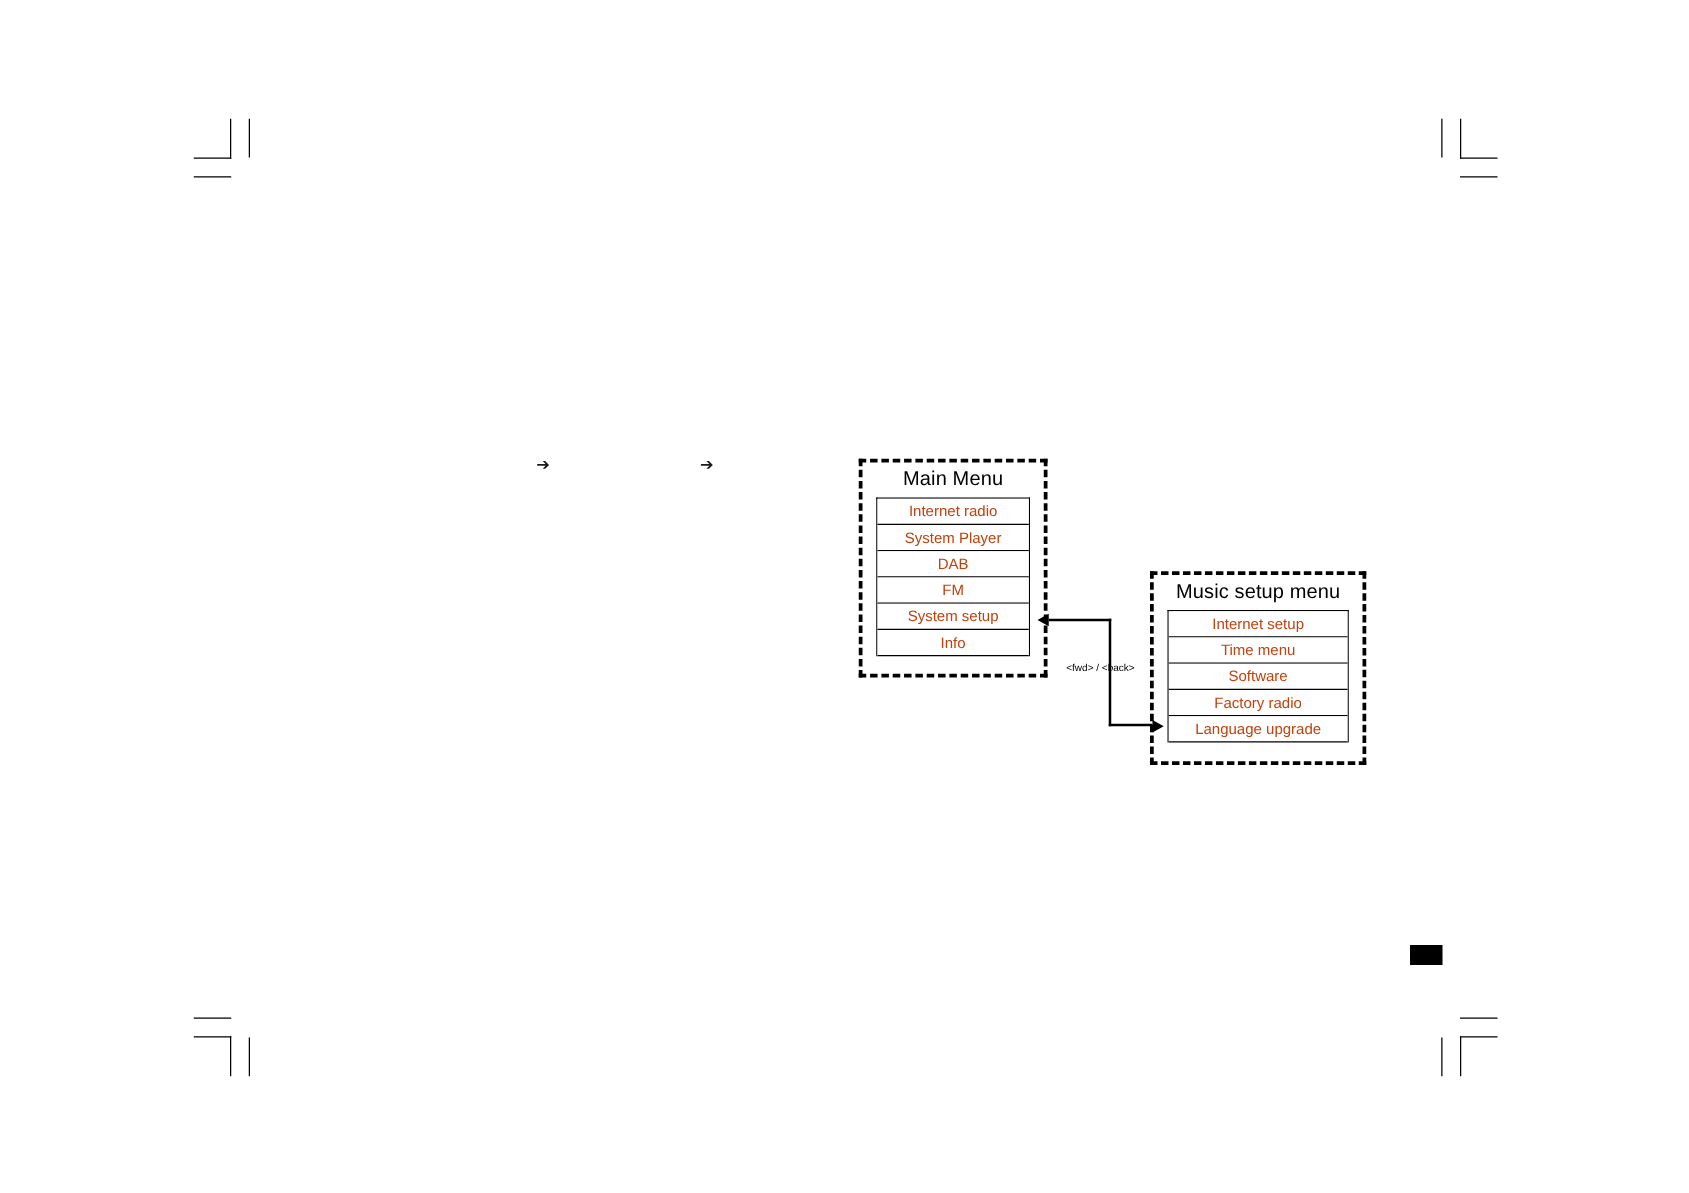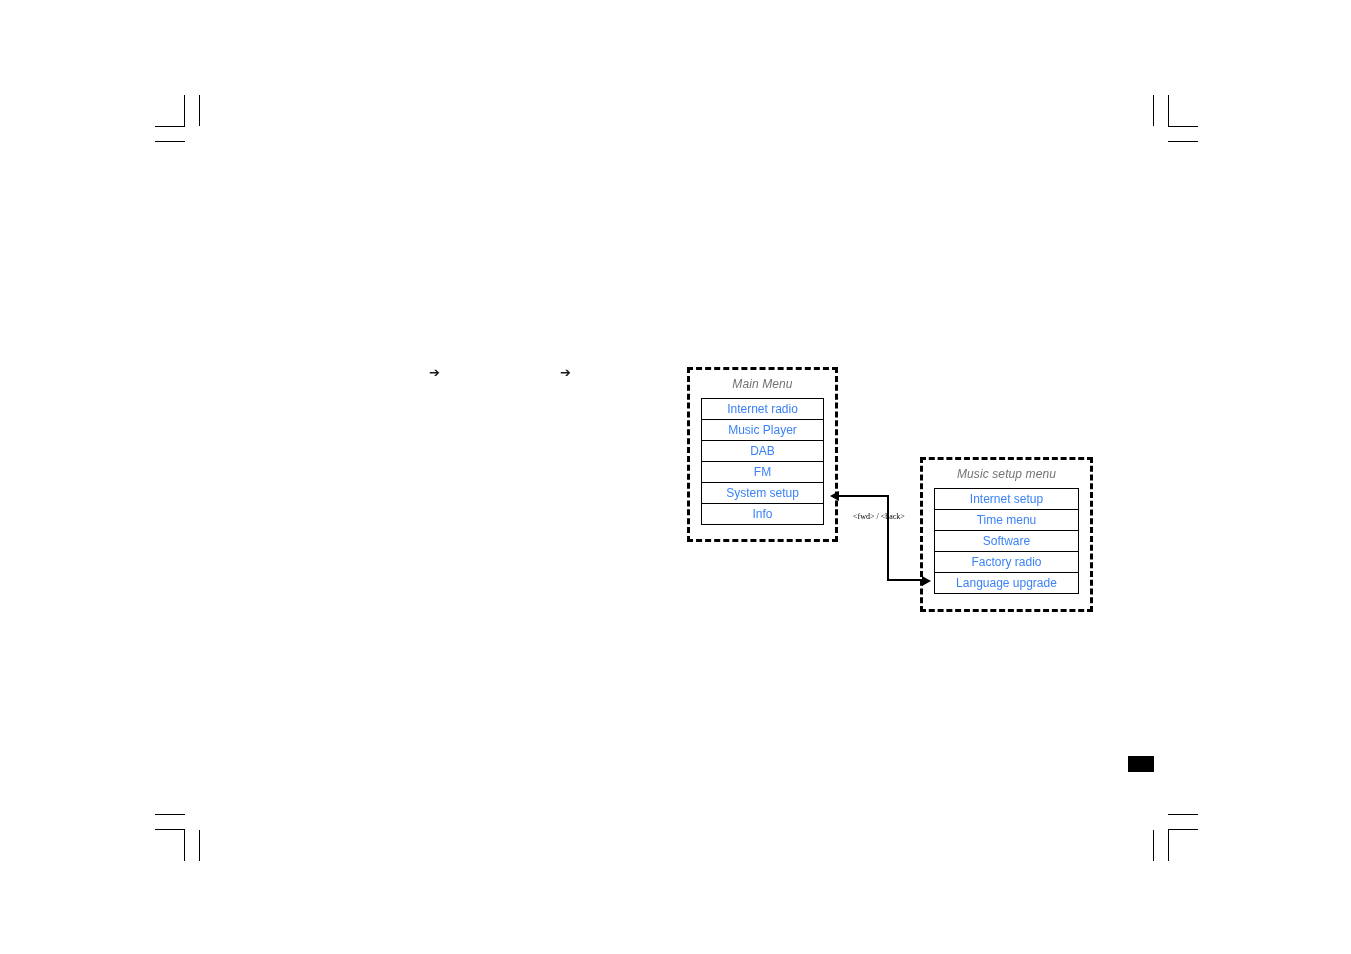--- a/index.html
+++ b/index.html
@@ -42,40 +42,39 @@
   
   .menu-box {
     position: absolute;
     box-sizing: border-box;
     border: 3px dashed #000000;
     background: #ffffff;
     padding: 6px 11px 9px 11px;
   }
   .menu-title {
     text-align: center;
-    font-size: 12px;
+    font-size: 16px;
     line-height: 16px;
     letter-spacing: .1px;
-    color: #737373;
+    color: #000000;
     margin-bottom: 6px;
     white-space: nowrap;
-    font-style: italic;
   }
   .menu-list {
     border: 1px solid #000000;
     border-bottom: none;
     background: #ffffff;
   }
   .menu-item {
     border-bottom: 1px solid #000000;
     text-align: center;
     font-size: 12px;
     line-height: 20px;
     height: 20px;
-    color: #3b82f6;
+    color: #c2410c;
     white-space: nowrap;
     background: #ffffff;
   }
 
   
   .conn-line {
     position: absolute;
     background: #000000;
   }
   .conn-line.h { height: 2px; }
@@ -142,21 +141,21 @@
     <div class="seg v" style="left:15px; top:24px; height:32px;"></div>
   </div>
 
   <span class="stray-arrow" style="left:429px; top:366px;">➔</span>
   <span class="stray-arrow" style="left:560px; top:366px;">➔</span>
 
   <div class="menu-box" style="left:687px; top:367px; width:151px; height:175px;">
     <div class="menu-title">Main Menu</div>
     <div class="menu-list">
       <div class="menu-item">Internet radio</div>
-      <div class="menu-item">Music Player</div>
+      <div class="menu-item">System Player</div>
       <div class="menu-item">DAB</div>
       <div class="menu-item">FM</div>
       <div class="menu-item">System setup</div>
       <div class="menu-item">Info</div>
     </div>
   </div>
 
   <div class="menu-box" style="left:920px; top:457px; width:173px; height:155px;">
     <div class="menu-title">Music setup menu</div>
     <div class="menu-list">
@@ -168,17 +167,17 @@
     </div>
   </div>
 
   <div class="arrowhead left" style="left:830px; top:491px;"></div>
   <div class="conn-line h" style="left:839px; top:495px; width:50px;"></div>
   <div class="conn-line v" style="left:887px; top:495px; height:86px;"></div>
   <div class="conn-line h" style="left:887px; top:579px; width:35px;"></div>
 
   <div class="arrowhead right" style="left:922px; top:576px;"></div>
 
-  <div class="conn-label" style="left:853px; top:512px;font-family:Liberation Serif, serif;">&lt;fwd&gt; / &lt;back&gt;</div>
+  <div class="conn-label" style="left:853px; top:530px;">&lt;fwd&gt; / &lt;back&gt;</div>
 
   <div class="page-tab" style="left:1128px; top:756px; width:26px; height:16px;"></div>
 
 </div>
 
 </body></html>

